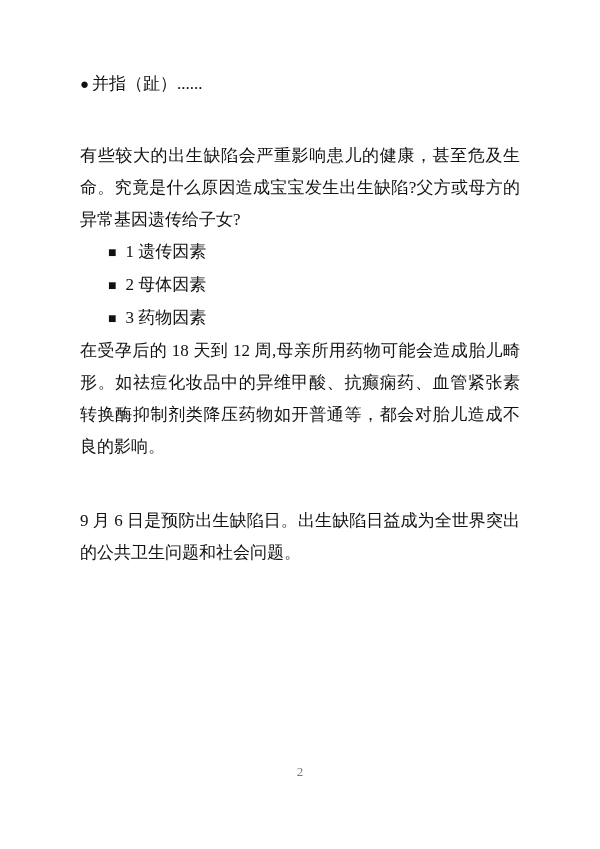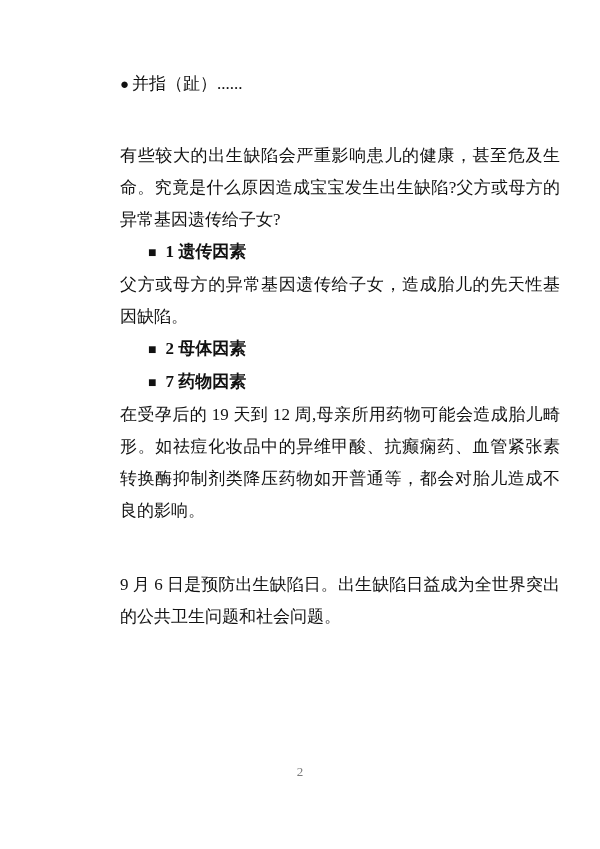--- a/index.html
+++ b/index.html
@@ -13,36 +13,35 @@
     color: #111111;
     overflow: hidden;
   }
   .content {
     position: absolute;
     left: 80px;
     top: 68px;
     width: 440px;
     font-size: 17px;
     line-height: 32px;
-    margin-left: 40px;
   }
   .para {
     text-align: justify;
     text-justify: inter-ideograph;
   }
   .bullet-line {
     margin-bottom: 40px;
     text-align: left;
   }
   .bullet-icon {
     margin-right: 3px;
     font-size: 15px;
   }
   .section-heading {
-    font-weight: bold;
+    font-weight: normal;
     text-align: left;
     text-indent: 28px;
   }
   .square-marker {
     margin-right: 9px;
     font-size: 14px;
   }
   .closing {
     margin-top: 42px;
   }
@@ -64,30 +63,29 @@
 
     <p class="para bullet-line">
       <span class="bullet-icon">●</span><span>并指（趾）......</span>
     </p>
 
     <p class="para">有些较大的出生缺陷会严重影响患儿的健康，甚至危及生命。究竟是什么原因造成宝宝发生出生缺陷?父方或母方的异常基因遗传给子女?</p>
 
     <p class="section-heading">
       <span class="square-marker">■</span><span>1 遗传因素</span>
     </p>
-    <p class="para">父方或母方的异常基因遗传给子女，造成胎儿的先天性基因缺陷。</p>
 
     <p class="section-heading">
       <span class="square-marker">■</span><span>2 母体因素</span>
     </p>
 
     <p class="section-heading">
-      <span class="square-marker">■</span><span>7 药物因素</span>
+      <span class="square-marker">■</span><span>3 药物因素</span>
     </p>
-    <p class="para">在受孕后的 19 天到 12 周,母亲所用药物可能会造成胎儿畸形。如祛痘化妆品中的异维甲酸、抗癫痫药、血管紧张素转换酶抑制剂类降压药物如开普通等，都会对胎儿造成不良的影响。</p>
+    <p class="para">在受孕后的 18 天到 12 周,母亲所用药物可能会造成胎儿畸形。如祛痘化妆品中的异维甲酸、抗癫痫药、血管紧张素转换酶抑制剂类降压药物如开普通等，都会对胎儿造成不良的影响。</p>
 
 
     <p class="para closing">9 月 6 日是预防出生缺陷日。出生缺陷日益成为全世界突出的公共卫生问题和社会问题。</p>
 
   </div>
 
   <div class="page-number">2</div>
 </div>
 
 </body></html>

